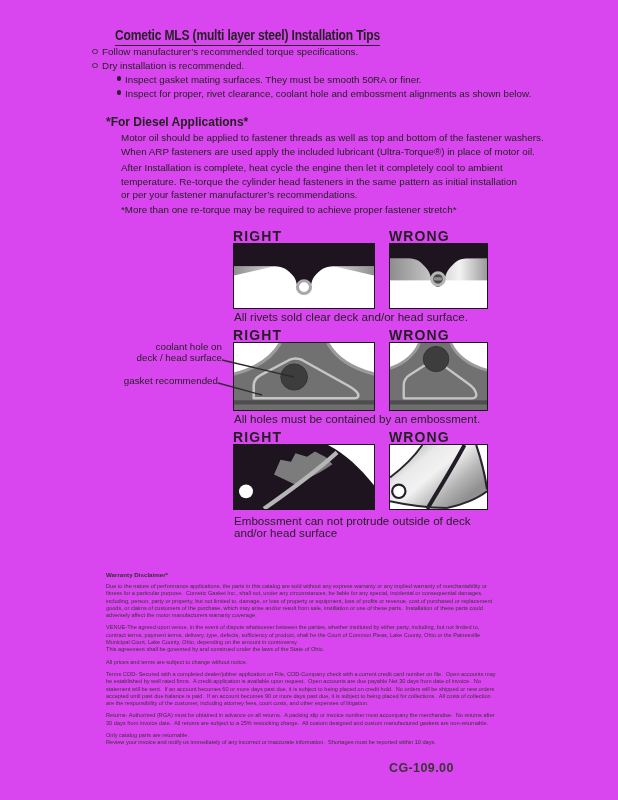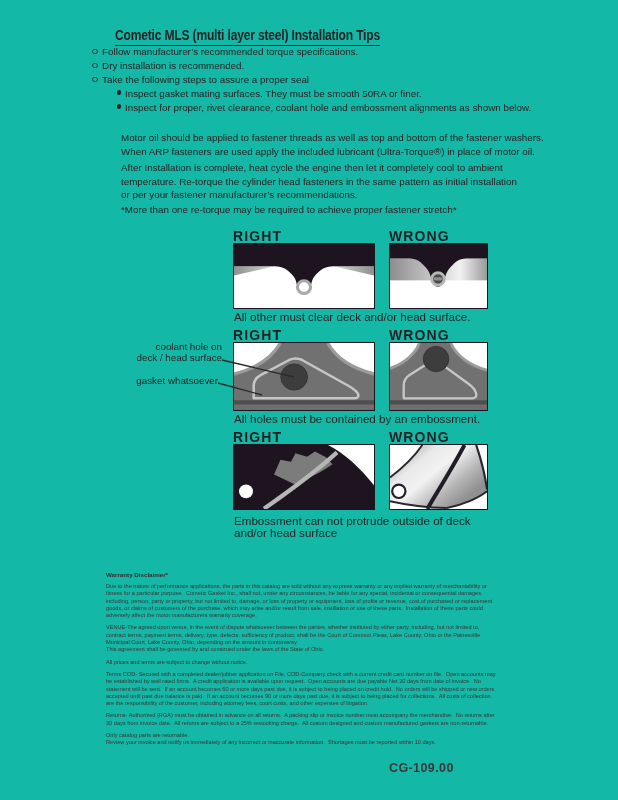--- a/index.html
+++ b/index.html
@@ -1,16 +1,16 @@
 <!DOCTYPE html>
 <html><head>
 <meta charset="utf-8">
 <style>
   html,body{margin:0;padding:0;background:#ffffff;}
-  .page{position:relative;width:618px;height:800px;background:#14b8a6;overflow:hidden;
+  .page{position:relative;width:618px;height:800px;background:#d946ef;overflow:hidden;
         font-family:"Liberation Sans", sans-serif;color:#262124;}
   .abs{position:absolute;}
   .pre{white-space:pre;}
   
   .title{left:115px;top:27px;font-size:14px;font-weight:bold;letter-spacing:-.2px;
          transform:scaleX(.86);transform-origin:left top;
          border-bottom:1.6px solid #262124;padding-bottom:2px;}
   
   .tips{left:92px;top:45px;font-size:9.8px;}
   .tip{display:flex;align-items:flex-start;height:14px;line-height:13.4px;}
@@ -44,34 +44,31 @@
 
   <div class="abs tips">
     <div class="tip">
       <span class="m-o"></span>
       <span>Follow manufacturer’s recommended torque specifications.</span>
     </div>
     <div class="tip">
       <span class="m-o"></span>
       <span>Dry installation is recommended.</span>
     </div>
-    <div class="tip">
-      <span class="m-o"></span>
-      <span>Take the following steps to assure a proper seal</span>
-    </div>
     <div class="tip sub">
       <span class="m-f"></span>
       <span>Inspect gasket mating surfaces.  They must be smooth 50RA or finer.</span>
     </div>
     <div class="tip sub">
       <span class="m-f"></span>
       <span>Inspect for proper, rivet clearance, coolant hole and embossment alignments as shown below.</span>
     </div>
   </div>
 
+  <div class="abs dhead">*For Diesel Applications*</div>
   <div class="abs dp pre" style="top:131px;">Motor oil should be applied to fastener threads as well as top and bottom of the fastener washers.
 When ARP fasteners are used apply the included lubricant (Ultra-Torque®) in place of motor oil.</div>
   <div class="abs dp pre" style="top:161px;">After Installation is complete, heat cycle the engine then let it completely cool to ambient
 temperature. Re-torque the cylinder head fasteners in the same pattern as initial installation
 or per your fastener manufacturer’s recommendations.</div>
   <div class="abs dp" style="top:203px;">*More than one re-torque may be required to achieve proper fastener stretch*</div>
 
   <div class="abs lbl" style="left:233px;top:228px;width:142px;">RIGHT</div>
   <div class="abs lbl" style="left:389px;top:228px;width:99px;">WRONG</div>
 
@@ -104,28 +101,28 @@
             <stop offset="1" stop-color="#9a9a9a"></stop>
         </linearGradient>
       </defs>
       <rect x="0" y="15" width="99" height="22.5" fill="url(#gw2)"></rect>
       <path d="M0 0 H99 V15 H78 C70 15 66 19 60 26 C55 32 56 44 49 44 C42 44 43 32 38 26 C32 19 28 15 20 15 H0 Z" fill="#1d1420"></path>
       <circle cx="49" cy="36" r="6.4" fill="#4a4a4a" stroke="#b5b5b5" stroke-width="3"></circle>
       <rect x="44.6" y="34.4" width="8.8" height="3.2" rx="1.4" fill="#8d8d8d"></rect>
     </svg>
   </div>
 
-  <div class="abs cap" style="top:311px;">All other must clear deck and/or head surface.</div>
+  <div class="abs cap" style="top:311px;">All rivets sold clear deck and/or head surface.</div>
 
   <div class="abs lbl" style="left:233px;top:327px;width:142px;">RIGHT</div>
   <div class="abs lbl" style="left:389px;top:327px;width:99px;">WRONG</div>
 
   <div class="abs side pre" style="left:30px;top:341px;width:192px;">coolant hole on
 deck / head surface</div>
-  <div class="abs side" style="left:30px;top:375px;width:188px;">gasket whatsoever</div>
+  <div class="abs side" style="left:30px;top:375px;width:188px;">gasket recommended</div>
 
   <div class="dbox" style="left:233px;top:342px;width:142px;height:69px;">
     <svg viewBox="0 0 142 69" preserveAspectRatio="none">
       <rect width="142" height="69" fill="#717171"></rect>
       <rect y="59" width="142" height="4.5" fill="#4e4e4e"></rect>
       <rect y="63.5" width="142" height="5.5" fill="#6e6e6e"></rect>
       <path d="M0 0 H47 C40 13 26 25 0 32 Z" fill="#ffffff"></path>
       <path d="M47 0 C40 13 26 25 0 32" stroke="#9b9b9b" stroke-width="3.4" fill="none"></path>
       <path d="M142 0 H95 C102 13 116 25 142 32 Z" fill="#ffffff"></path>
       <path d="M95 0 C102 13 116 25 142 32" stroke="#9b9b9b" stroke-width="3.4" fill="none"></path>

